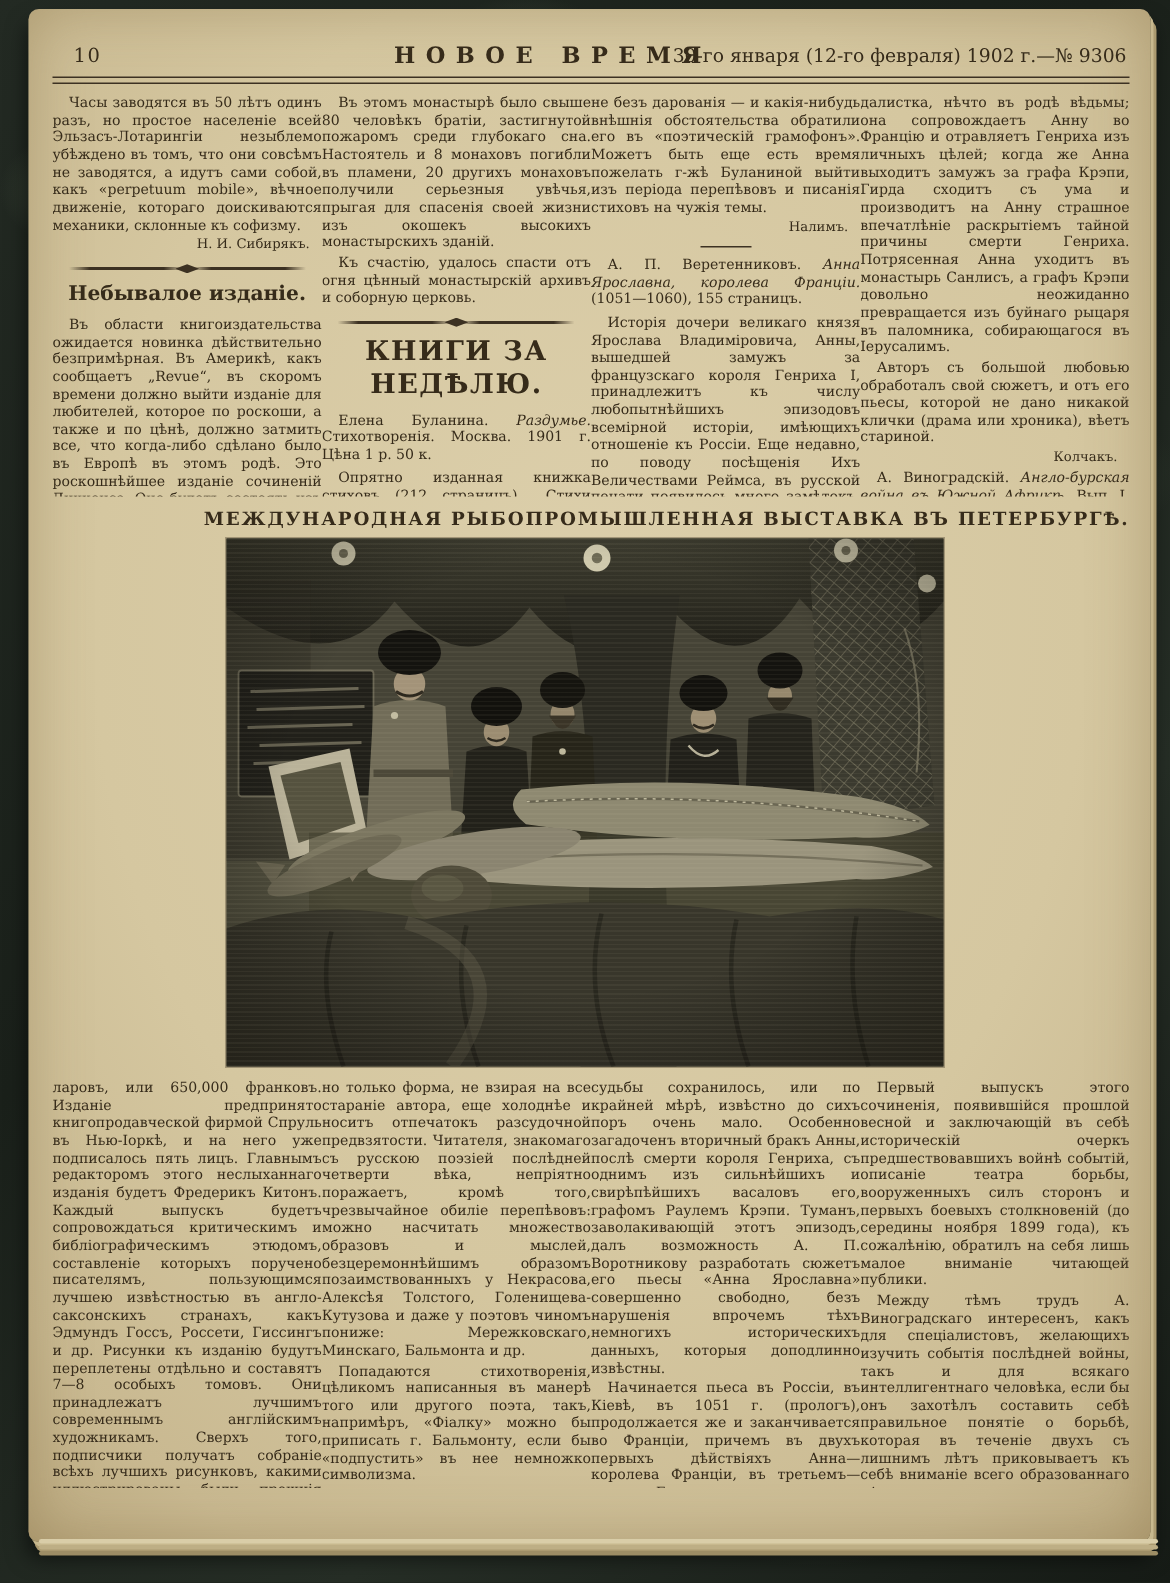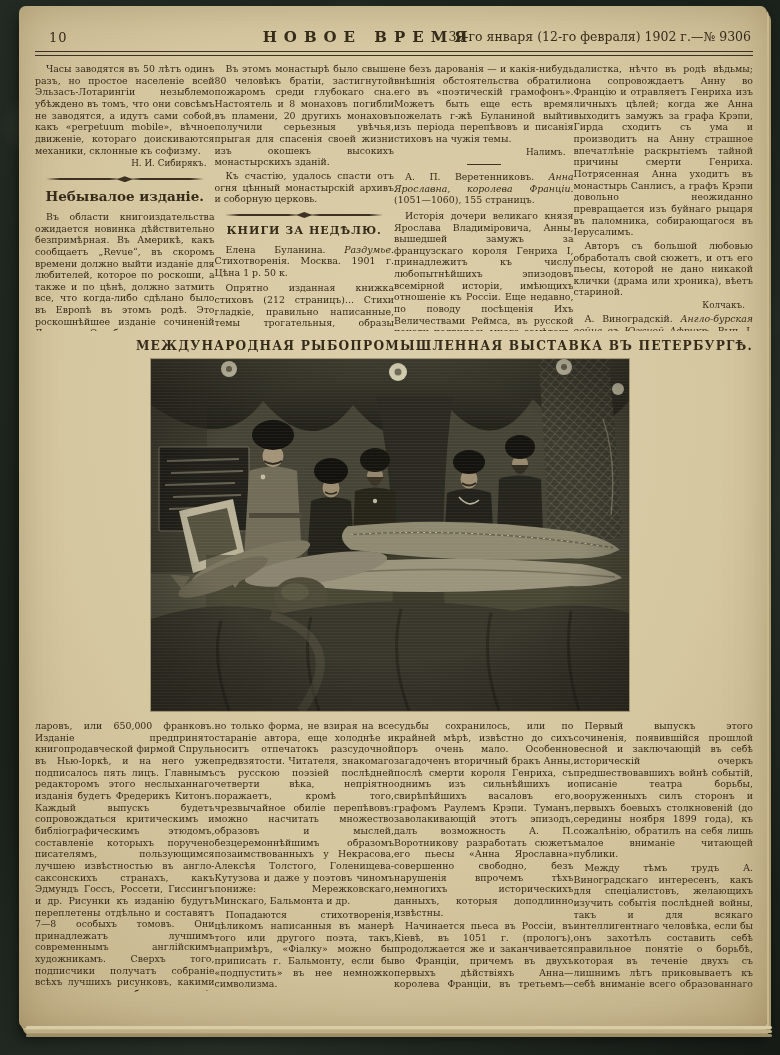--- a/index.html
+++ b/index.html
@@ -34,21 +34,21 @@
   .cols .col{flex:1 1 0;min-width:0;font-size:9.4px;line-height:1.24;overflow:hidden;}
   .top-cols{height:268px;}
   .bot-cols{height:272px;margin-top:9px;}
   p{margin:0 0 2px 0;text-indent:11px;}
   p.noind{text-indent:0;}
   .sig{text-align:right;font-weight:normal;font-size:8.8px;padding-right:8px;margin:1px 0 2px;}
   .divider{display:flex;align-items:center;width:88%;margin:7px auto 6px;}
   .divider .line{flex:1;height:1.4px;background:linear-gradient(90deg,transparent,#3c3122 18%,#3c3122 82%,transparent);}
   .divider .diamond{width:16px;height:6px;background:#3c3122;clip-path:polygon(0 50%,50% 0,100% 50%,50% 100%);margin:0 -6px;z-index:1;}
   .sec-head{text-align:center;font-weight:bold;font-size:13.5px;margin:2px 0 6px;text-indent:0;}
-  .sec-head.caps{font-size:11px;letter-spacing:1px;}
+  .sec-head.caps{font-size:18px;letter-spacing:1px;}
   .short-rule{width:34px;height:1.4px;background:#3c3122;margin:6px auto 6px;}
   .bookref{font-size:9.4px;margin:0 0 4px;text-indent:11px;}
   .bookref .it{font-style:italic;}
   
   .headline{text-align:right;font-weight:bold;font-size:12.2px;letter-spacing:1.2px;margin:8px 0 6px;white-space:nowrap;}
   .photo{position:relative;width:478px;height:352px;margin-left:116px;background:#4c4a3a;box-shadow:0 0 0 1px rgba(60,49,34,.35);}
   .photo svg{display:block;width:100%;height:100%;}
   .photo .grain{position:absolute;inset:0;pointer-events:none;
     background:repeating-linear-gradient(0deg, rgba(235,225,190,.05) 0 1px, transparent 1px 3px);}
   .caption{width:478px;margin-left:116px;text-align:center;font-size:9.6px;margin-top:5px;}

